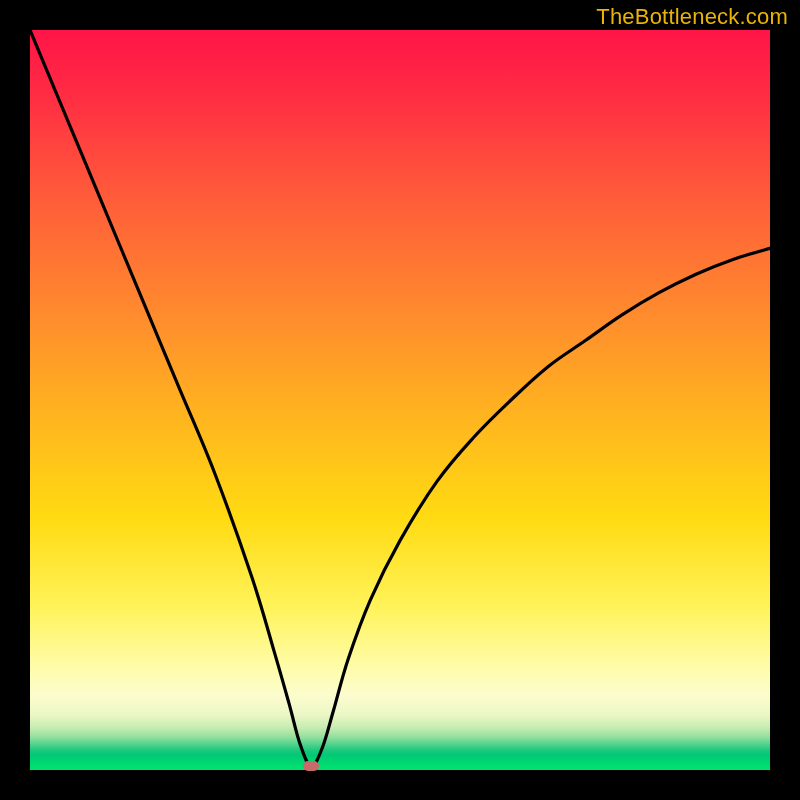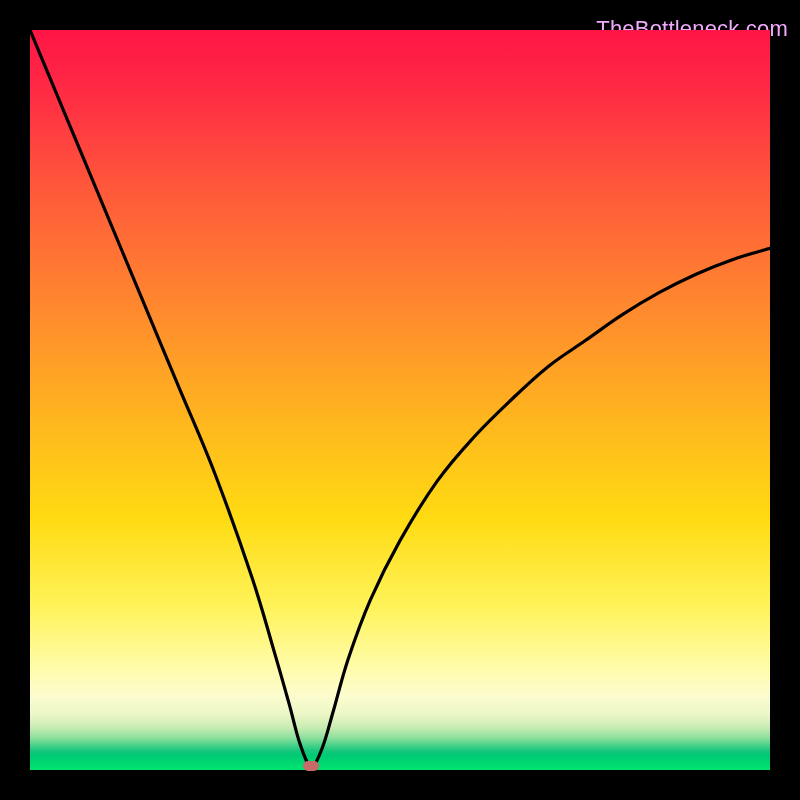--- a/index.html
+++ b/index.html
@@ -41,23 +41,23 @@
       #c6ecb1 94.3%,
       #8fe09d 95.6%,
       #4cd28a 96.6%,
       #18c77c 97.4%,
       #00c975 98%,
       #00e56f 100%
     );
   }
   .watermark {
     position: absolute;
-    top: 16px;
+    top: 4px;
     right: 12px;
-    color: #f0abfc;
+    color: #eab308;
     font-size: 22px;
     font-weight: 500;
     letter-spacing: 0.2px;
     user-select: none;
   }
   svg.curve {
     position: absolute;
     left: 0;
     top: 0;
     width: 740px;

